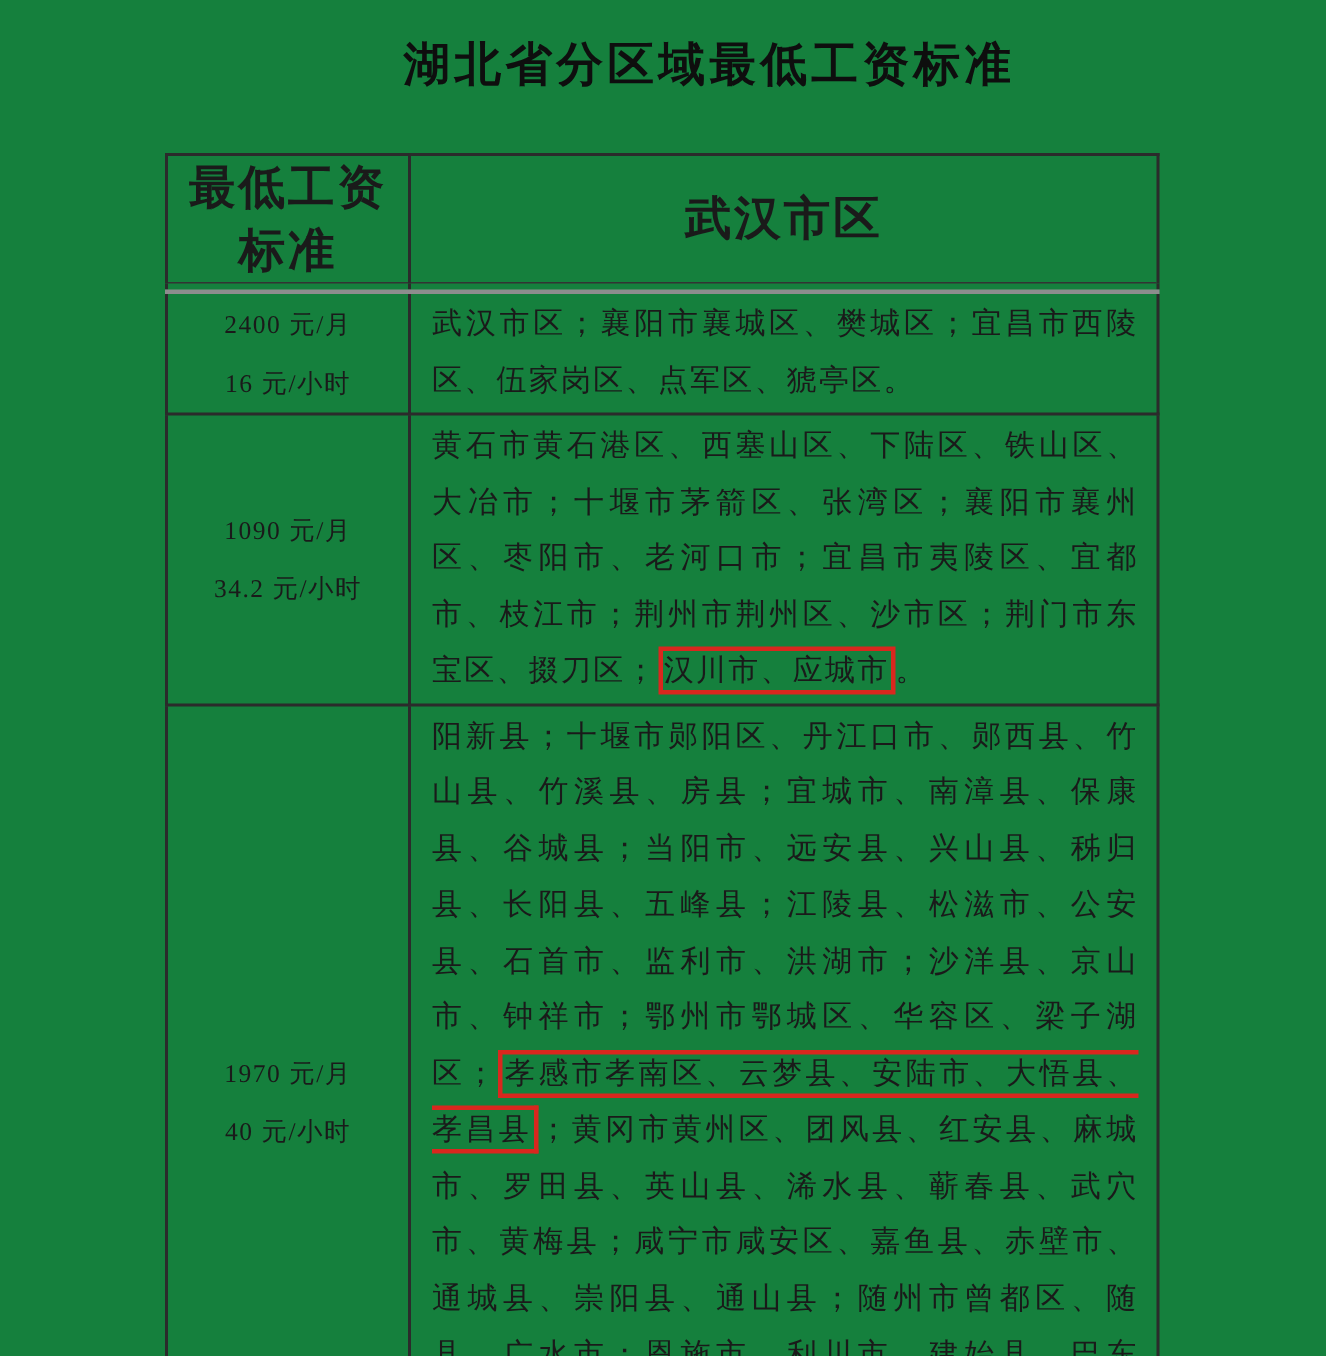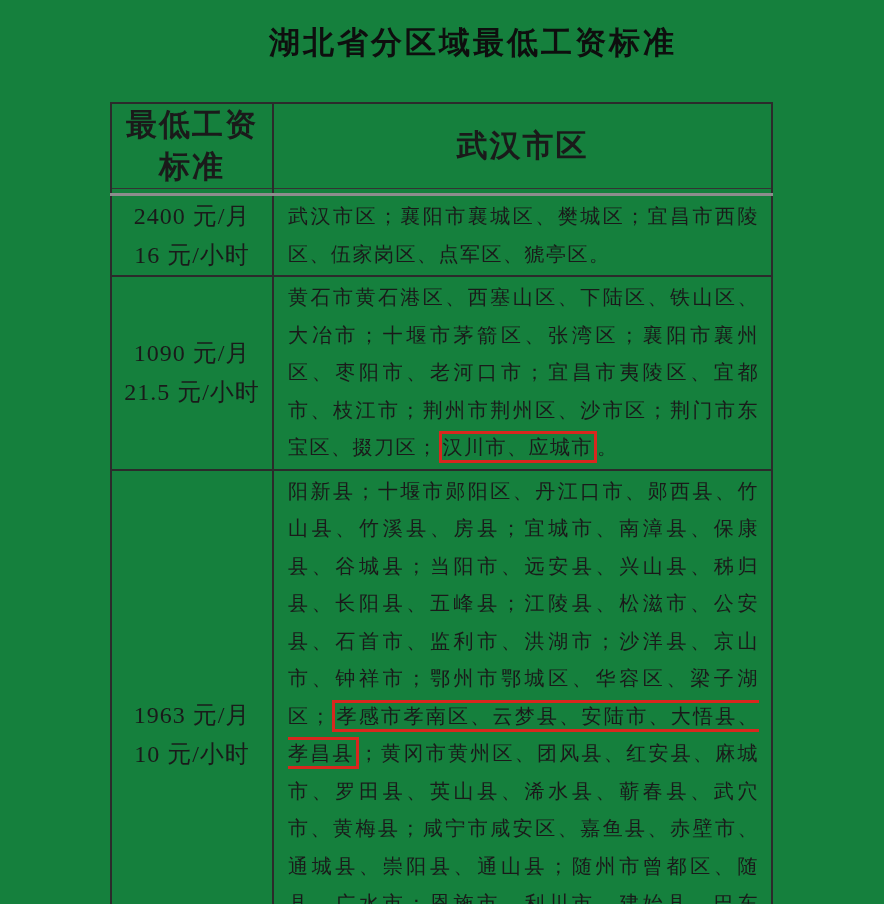--- a/index.html
+++ b/index.html
@@ -56,21 +56,21 @@
   
   .wage-table tr.dbl td {
     height: 6px;
     padding: 0;
     border-top: none;
     border-bottom: 3px solid #8d8d8d;
   }
   .wage-table td.wage {
     text-align: center;
     vertical-align: middle;
-    font-size: 24px;
+    font-size: 17px;
     letter-spacing: 1px;
     line-height: 39px;
     padding: 0 4px;
     white-space: nowrap;
   }
   .wage-table td.scope {
     vertical-align: middle;
     font-size: 20px;
     line-height: 37.5px;
     letter-spacing: 1.5px;
@@ -114,30 +114,30 @@
           <div>2400 元/月</div>
           <div>16 元/小时</div>
         </td>
         <td class="scope">
           <p><span>武汉市区；襄阳市襄城区、樊城区；宜昌市西陵区、伍家岗区、点军区、猇亭区。</span></p>
         </td>
       </tr>
       <tr class="r1">
         <td class="wage">
           <div>1090 元/月</div>
-          <div>21.5 元/小时</div>
+          <div>34.2 元/小时</div>
         </td>
         <td class="scope">
           <p><span>黄石市黄石港区、西塞山区、下陆区、铁山区、大冶市；十堰市茅箭区、张湾区；襄阳市襄州区、枣阳市、老河口市；宜昌市夷陵区、宜都市、枝江市；荆州市荆州区、沙市区；荆门市东宝区、掇刀区；</span><span class="hl">汉川市、应城市</span><span>。</span></p>
         </td>
       </tr>
       <tr class="r2">
         <td class="wage">
-          <div>1963 元/月</div>
-          <div>10 元/小时</div>
+          <div>1970 元/月</div>
+          <div>40 元/小时</div>
         </td>
         <td class="scope">
           <p><span>阳新县；十堰市郧阳区、丹江口市、郧西县、竹山县、竹溪县、房县；宜城市、南漳县、保康县、谷城县；当阳市、远安县、兴山县、秭归县、长阳县、五峰县；江陵县、松滋市、公安县、石首市、监利市、洪湖市；沙洋县、京山市、钟祥市；鄂州市鄂城区、华容区、梁子湖区；</span><span class="hl">孝感市孝南区、云梦县、安陆市、大悟县、孝昌县</span><span>；黄冈市黄州区、团风县、红安县、麻城市、罗田县、英山县、浠水县、蕲春县、武穴市、黄梅县；咸宁市咸安区、嘉鱼县、赤壁市、通城县、崇阳县、通山县；随州市曾都区、随县、广水市；恩施市、利川市、建始县、巴东县、宣恩县、咸丰县、来凤县、鹤峰县；仙桃市；天门市；潜江市；神农架林区。</span></p>
         </td>
       </tr>
     </tbody>
   </table>
 
 </div>
 

